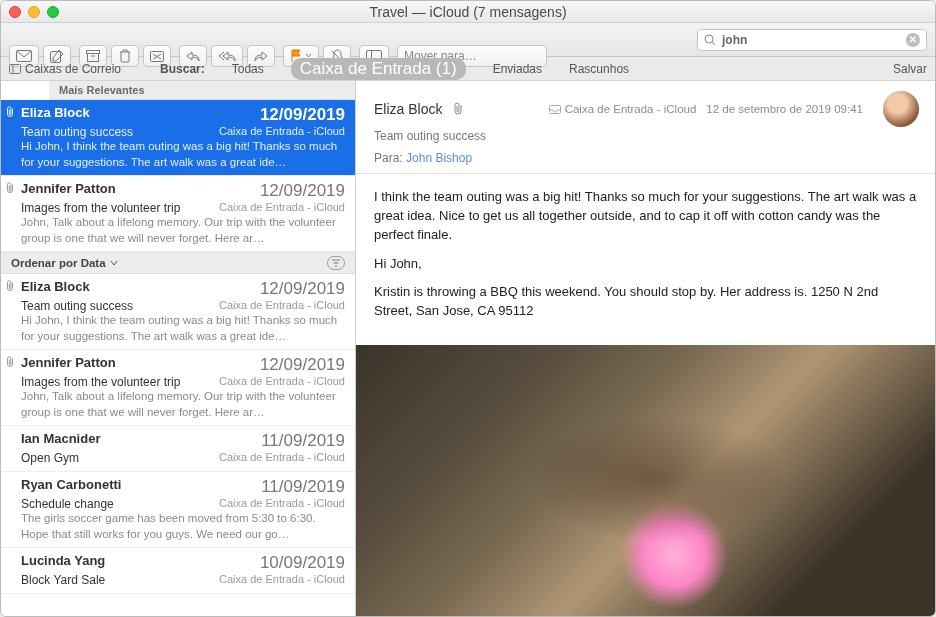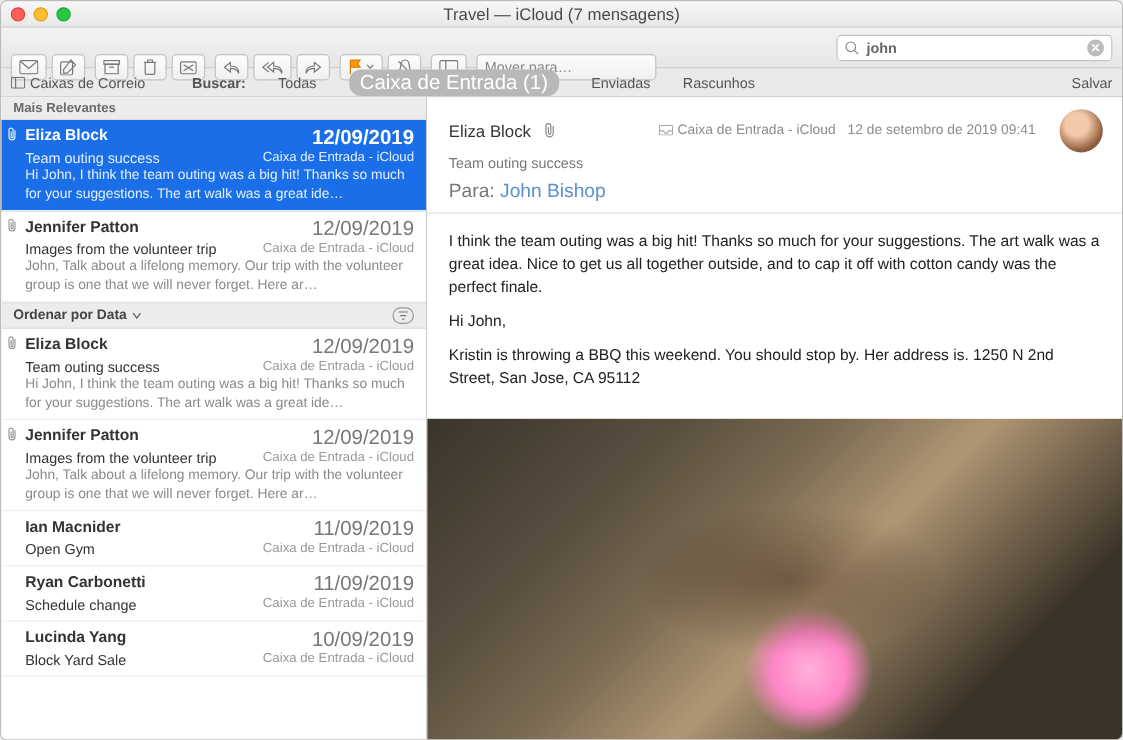--- a/index.html
+++ b/index.html
@@ -72,20 +72,21 @@
     }
     .scopebar .mailboxes-btn { display:flex; align-items:center; gap:4px; }
     .scopebar .save { margin-left:auto; color:#555; }
     
     .main { display:flex; height: calc(617px - 22px - 34px - 24px); }
     .list { width: 355px; border-right:1px solid #cdcdcd; overflow:hidden; background:#fff; display:flex; flex-direction:column; }
     .section-hdr {
       background:#ececec; color:#6a6a6a; font-weight:600;
       padding: 3px 10px; font-size:11px;
       border-bottom:1px solid #dedede;
+      margin-left:48px;
     }
     .sort-hdr {
       background:#ececec; display:flex; align-items:center;
       padding: 3px 10px; font-size:11.5px; color:#444; font-weight:600;
       border-top:1px solid #dedede; border-bottom:1px solid #dedede;
       gap:4px;
       justify-content:space-between;
     }
     .sort-hdr .filter-icn { margin-left:auto; width:18px; height:14px; border:1px solid #999; border-radius:7px; display:flex; align-items:center; justify-content:center; font-size:9px; color:#777;}
     .msg {
@@ -108,21 +109,21 @@
     
     .reader { flex:1; background:#fff; display:flex; flex-direction:column; overflow:hidden;}
     .rheader { padding: 10px 16px 8px 18px; border-bottom:1px solid #e3e3e3; }
     .rheader .line1 { display:flex; align-items:center; gap:10px; }
     .rheader .rfrom { font-size:14px; color:#333; }
     .rheader .rclip { color:#8a8a8a; }
     .rheader .rloc, .rheader .rdate { font-size:11.5px; color:#8c8c8c; }
     .rheader .rloc { margin-left:auto; }
     .rheader .avatar { width:36px; height:36px; border-radius:50%; background: radial-gradient(circle at 40% 35%, #f3c9a8 30%, #8b5a3a 70%); margin-left:10px;}
     .rheader .rsubj { font-size:12px; color:#777; margin-top:2px; }
-    .rheader .rto { font-size:16px; color:#777; margin-top:8px; }
+    .rheader .rto { font-size:12px; color:#777; margin-top:8px; }
     .rheader .rto-name { color:#5b8ed1; }
     .rbody { padding: 14px 18px; font-size:13px; line-height:1.45; color:#222; }
     .rbody p { margin-bottom:10px; }
     .rimg {
       flex:1;
       background:
         radial-gradient(circle at 55% 75%, #ffb1d9 0, #ff86c7 8%, rgba(0,0,0,0) 14%),
         linear-gradient(135deg, #3a342b 0%, #5a4f3f 25%, #7a6a52 40%, #b09674 55%, #3b3327 80%);
       position:relative; min-height: 280px;
     }
@@ -344,20 +345,21 @@
         </div>
         <div class="msg">
           <div class="row1">
             <span class="from">Ryan Carbonetti</span>
             <span class="date">11/09/2019</span>
           </div>
           <div class="row2">
             <span class="subj">Schedule change</span>
             <span class="loc">Caixa de Entrada - iCloud</span>
           </div>
+          <div class="preview">The girls soccer game has been moved from 5:30 to 6:30. Hope that still works for you guys. We need our go…</div>
         </div>
         <div class="msg">
           <div class="row1">
             <span class="from">Lucinda Yang</span>
             <span class="date">10/09/2019</span>
           </div>
           <div class="row2">
             <span class="subj">Block Yard Sale</span>
             <span class="loc">Caixa de Entrada - iCloud</span>
           </div>

